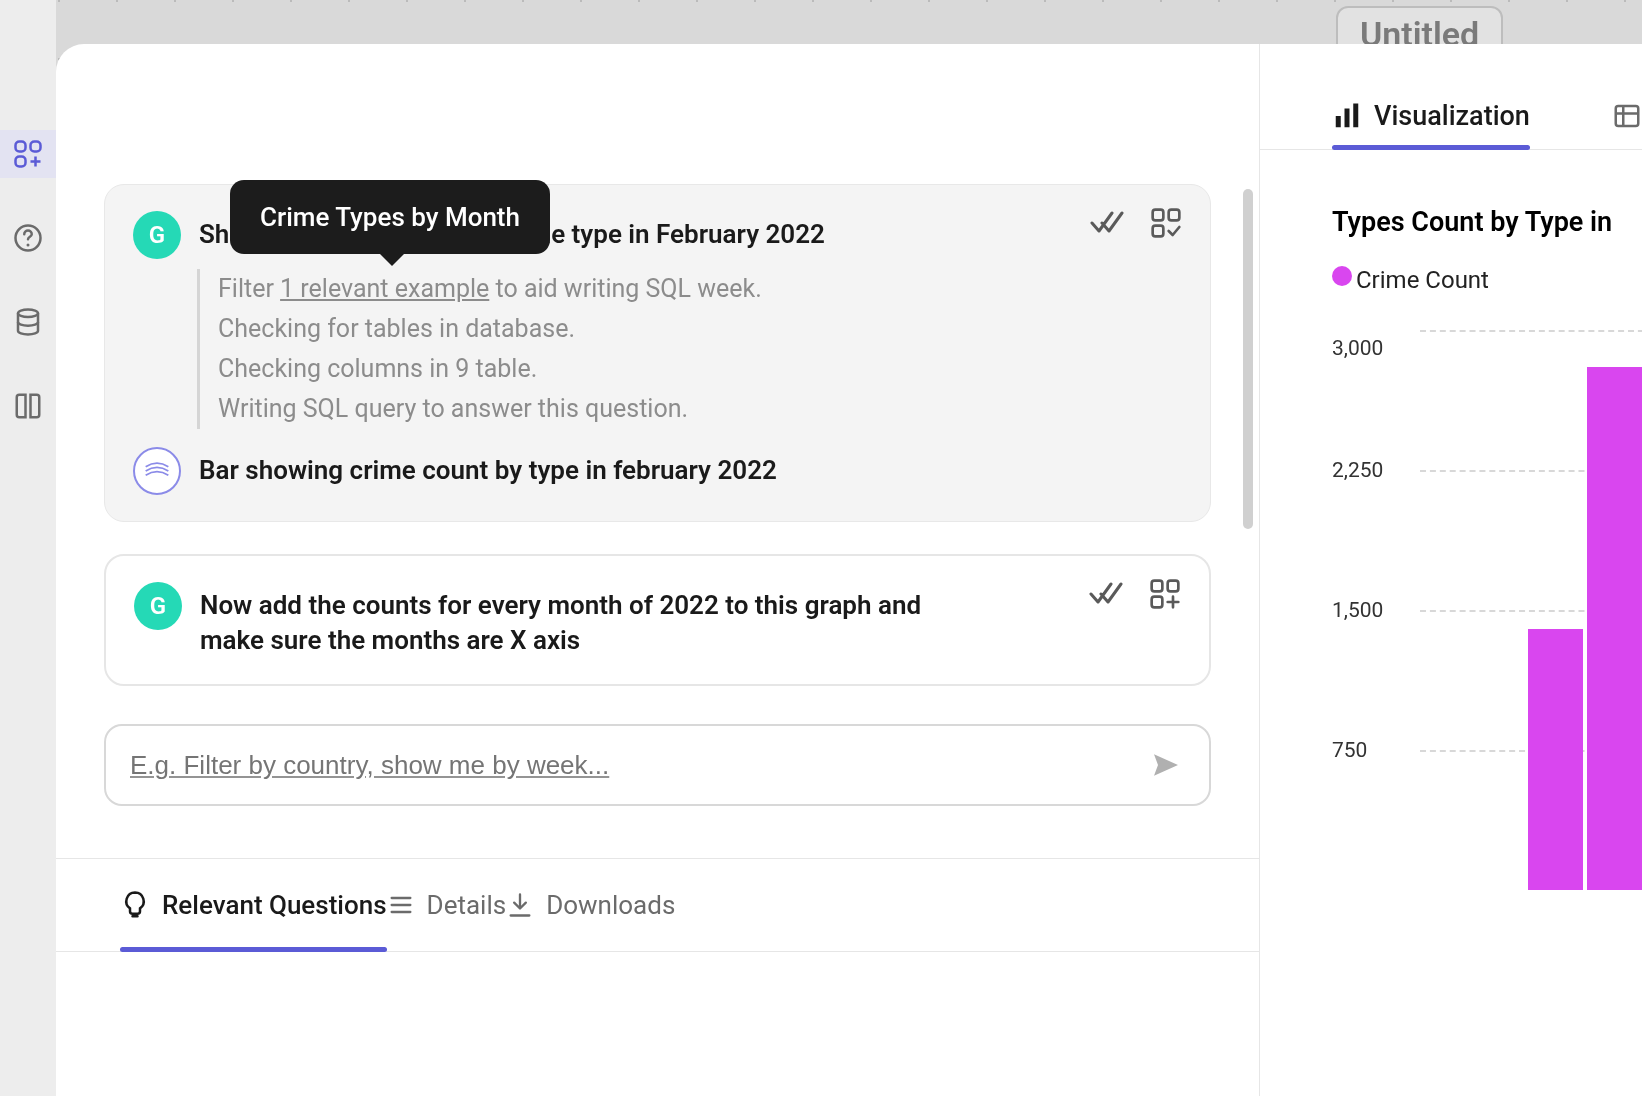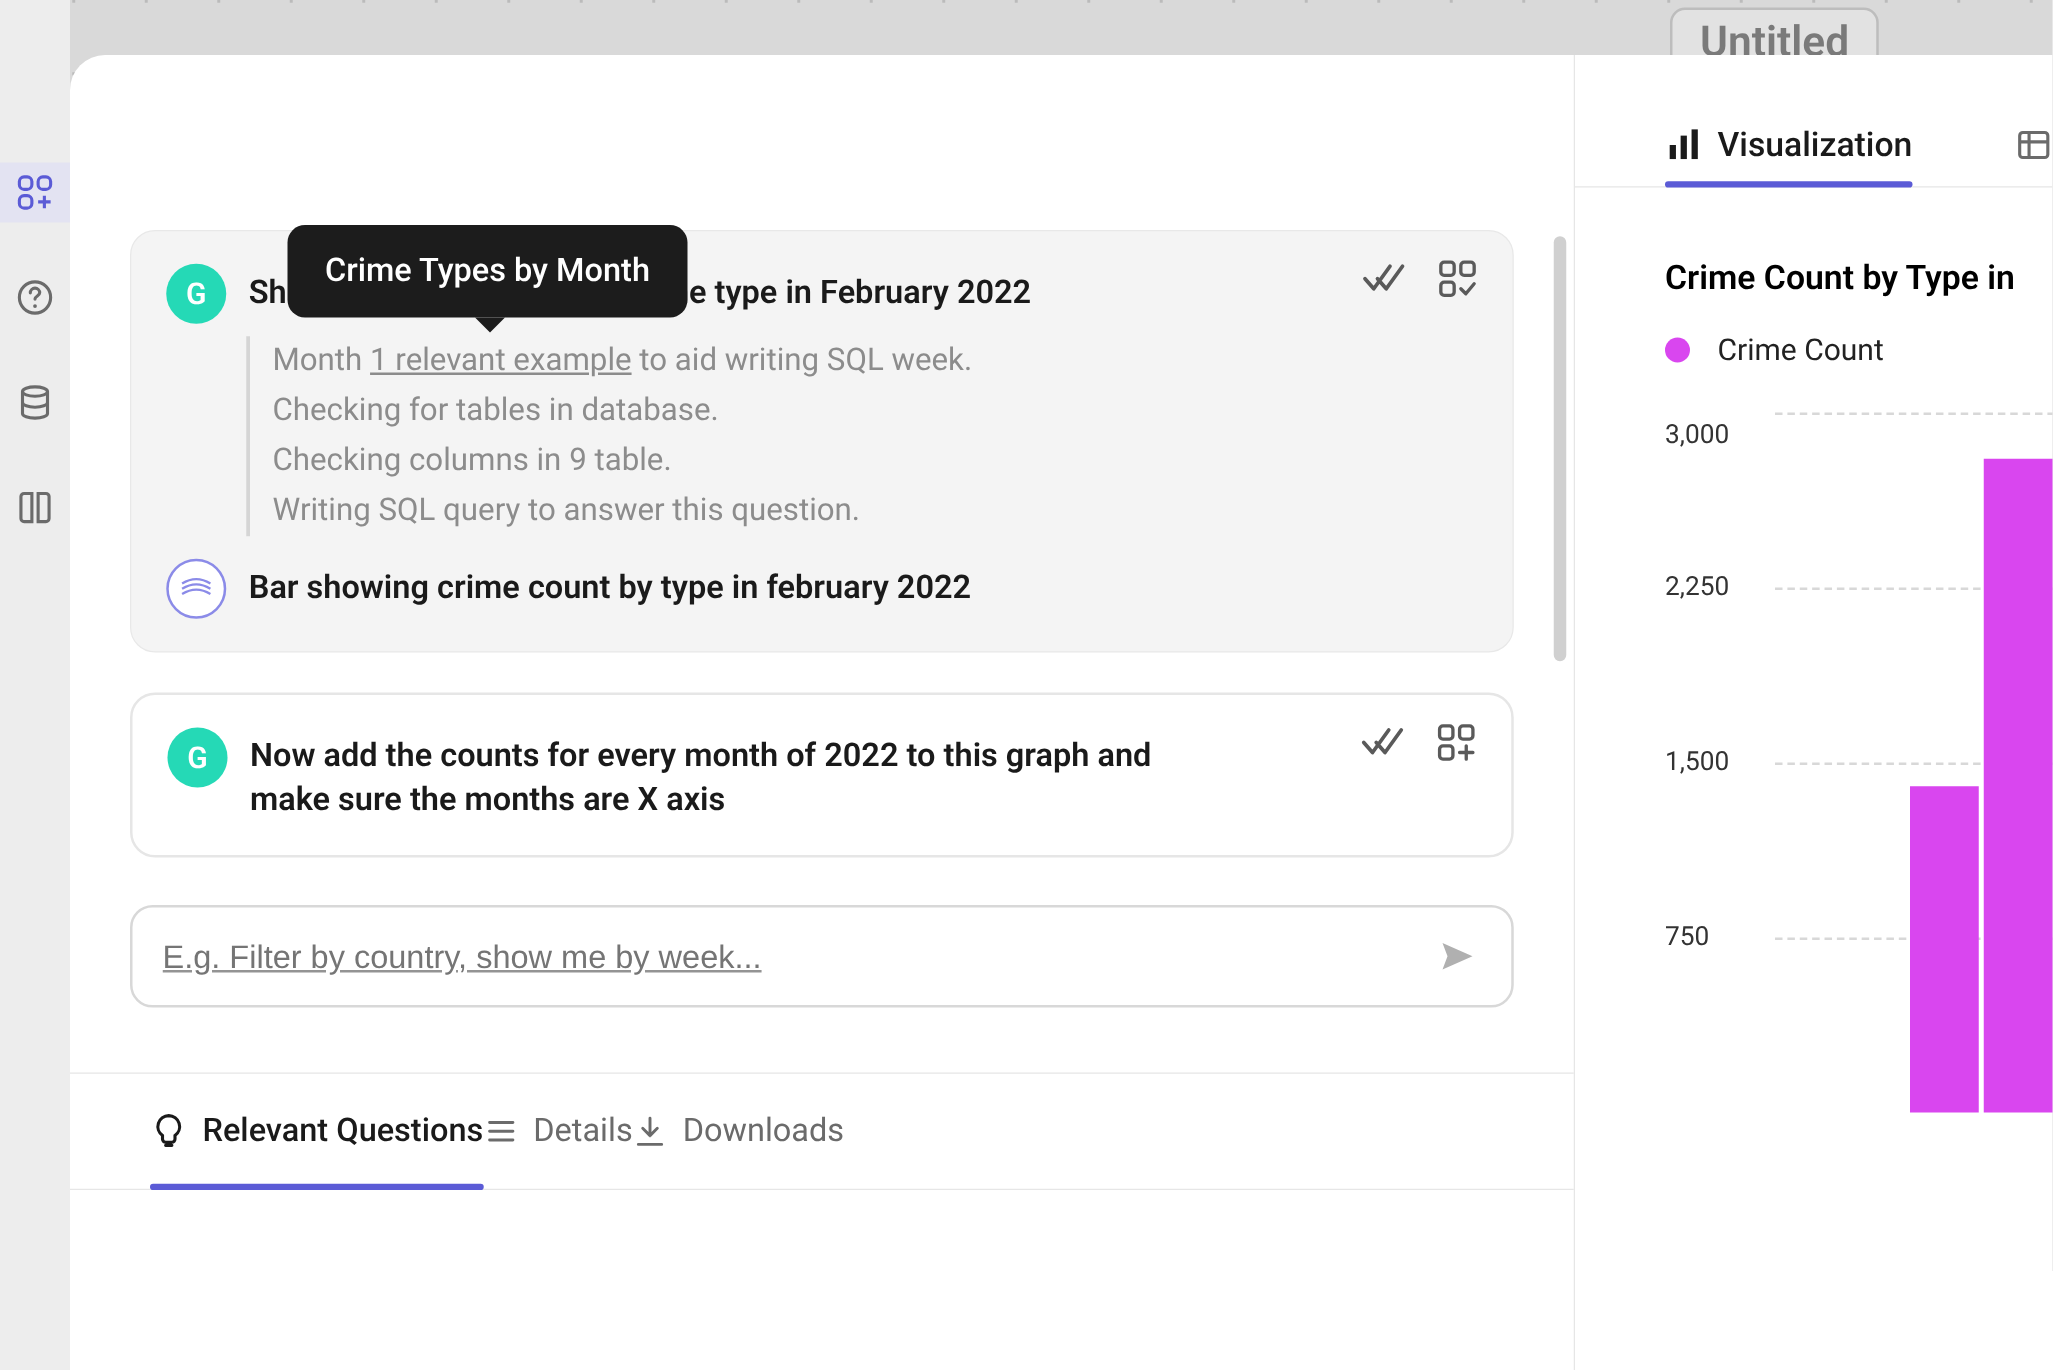--- a/index.html
+++ b/index.html
@@ -305,22 +305,22 @@
   .chart-area {
     padding: 56px 0 0 72px;
   }
   .chart-title {
     font-size: 27px;
     font-weight: 600;
     margin-bottom: 28px;
   }
   .legend {
     display: flex;
-    align-items: center;
-    gap: 22px;
+    align-items: flex-start;
+    gap: 4px;
     margin-bottom: 36px;
   }
   .legend-dot {
     width: 20px; height: 20px; border-radius: 50%;
     background: #d946ef;
   }
   .legend-label { font-size: 24px; color: #222; }
 
   .chart-plot {
     position: relative;
@@ -423,21 +423,21 @@
           <div class="avatar-user">
             <span>G</span>
           </div>
           <div class="msg-text">
             <span>Sh</span><span style="visibility:hidden">xxxxxxxxxxxxxxxxxxxx</span> <span>crime type in February 2022</span>
           </div>
         </div>
 
         <div class="steps-block">
           <div class="step-line">
-            <span>Month </span><span class="link">1 relevant example</span><span> to aid writing SQL week.</span>
+            <span>Filter </span><span class="link">1 relevant example</span><span> to aid writing SQL week.</span>
           </div>
           <div class="step-line">Checking for tables in database.</div>
           <div class="step-line">Checking columns in 9 table.</div>
           <div class="step-line">Writing SQL query to answer this question.</div>
         </div>
 
         <div class="card-row">
           <div class="avatar-ai">
             <svg width="34" height="34" viewBox="0 0 48 48">
               <circle cx="24" cy="24" r="20" fill="none" stroke="#8b8be8" stroke-width="0"></circle>
@@ -520,21 +520,21 @@
       </div>
       <div class="vis-tab" style="margin-left:auto;margin-right:0">
         <svg width="30" height="30" viewBox="0 0 24 24">
           <rect x="3" y="4" width="18" height="16" rx="2" fill="none" stroke="#6b6b6b" stroke-width="2"></rect>
           <path d="M3 10h18M9 4v16" stroke="#6b6b6b" stroke-width="2"></path>
         </svg>
       </div>
     </div>
 
     <div class="chart-area">
-      <div class="chart-title">Crime Count by Type in</div>
+      <div class="chart-title">Types Count by Type in</div>
       <div class="legend">
         <div class="legend-dot"></div>
         <div class="legend-label">Crime Count</div>
       </div>
 
       <div class="chart-plot">
 
         <div class="y-tick" style="top:18px">3,000</div>
         <div class="gridline" style="top:0"></div>
         <div class="y-tick" style="top:140px">2,250</div>

